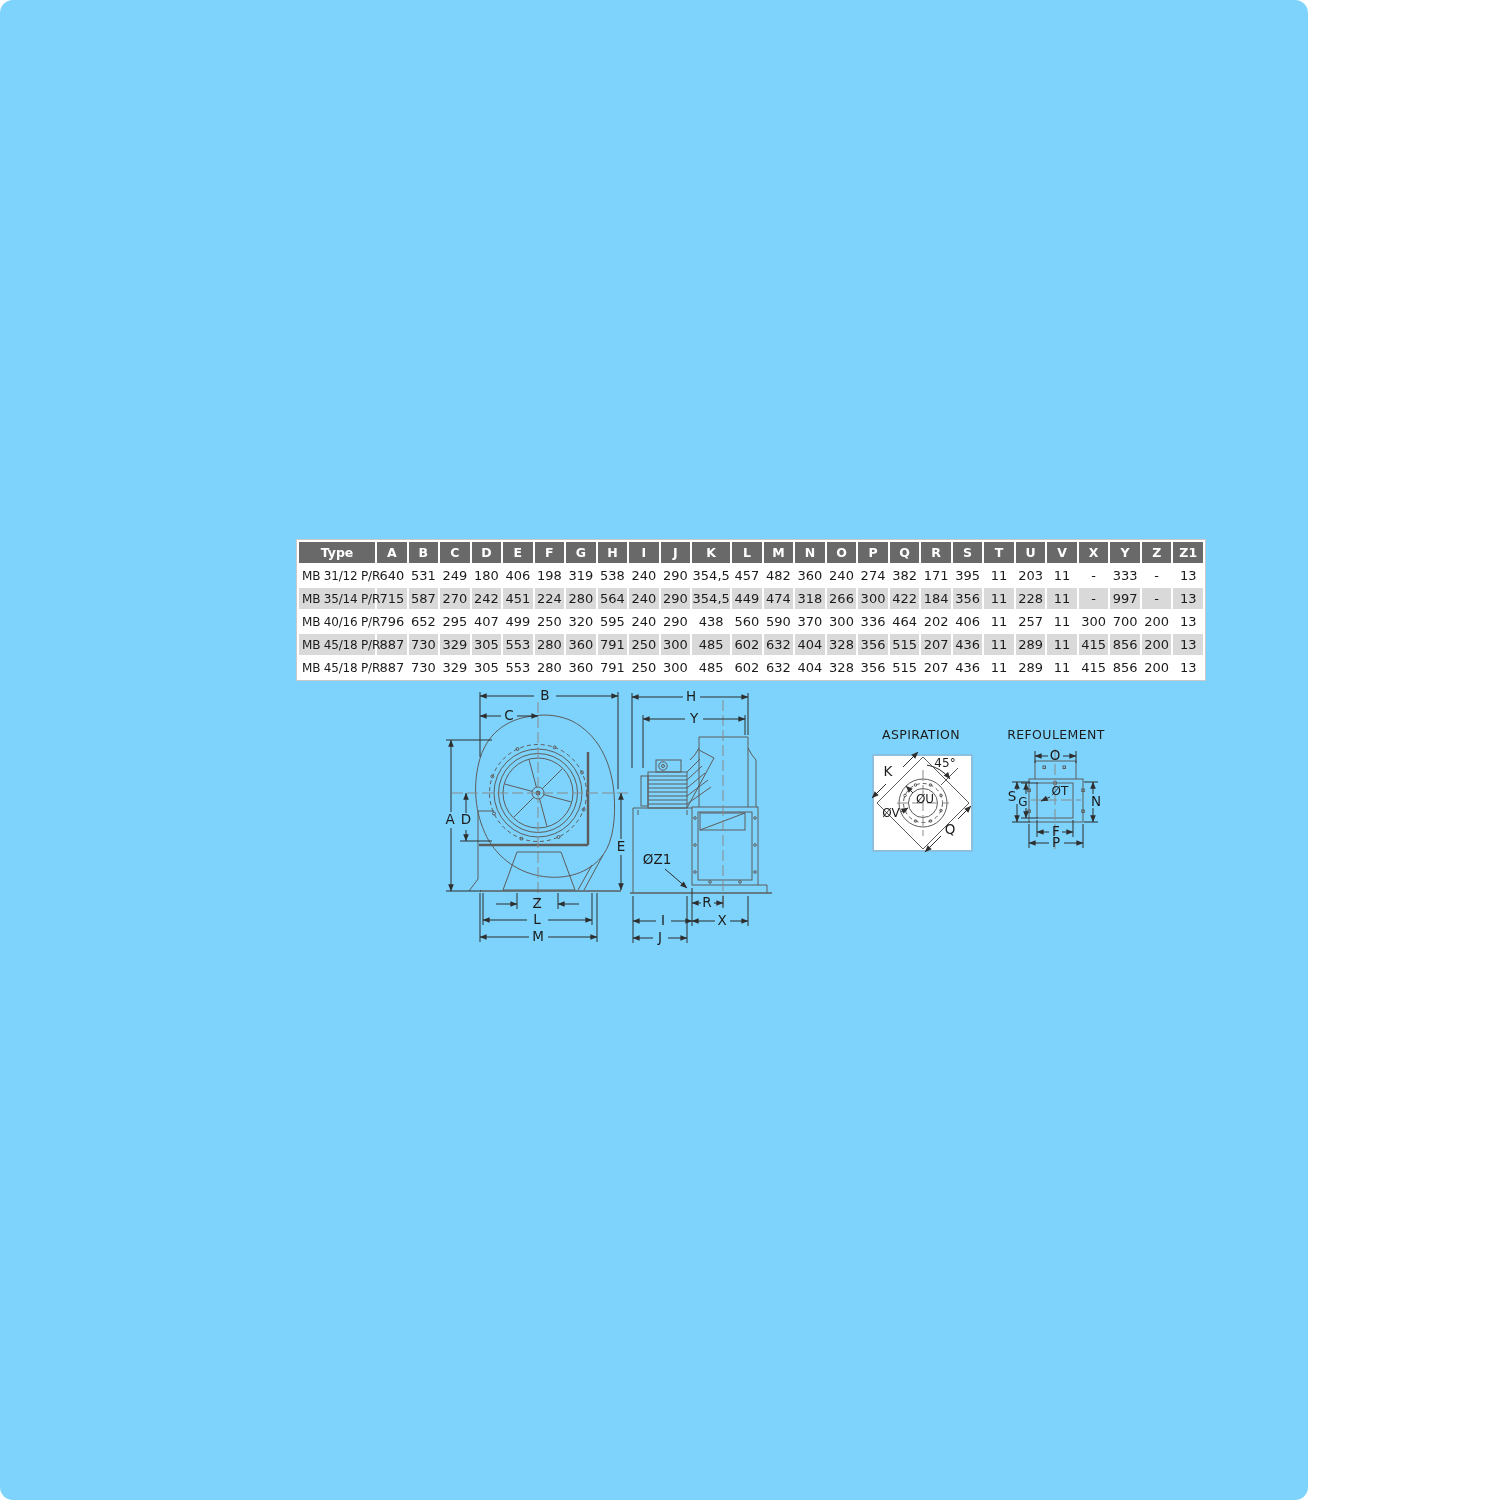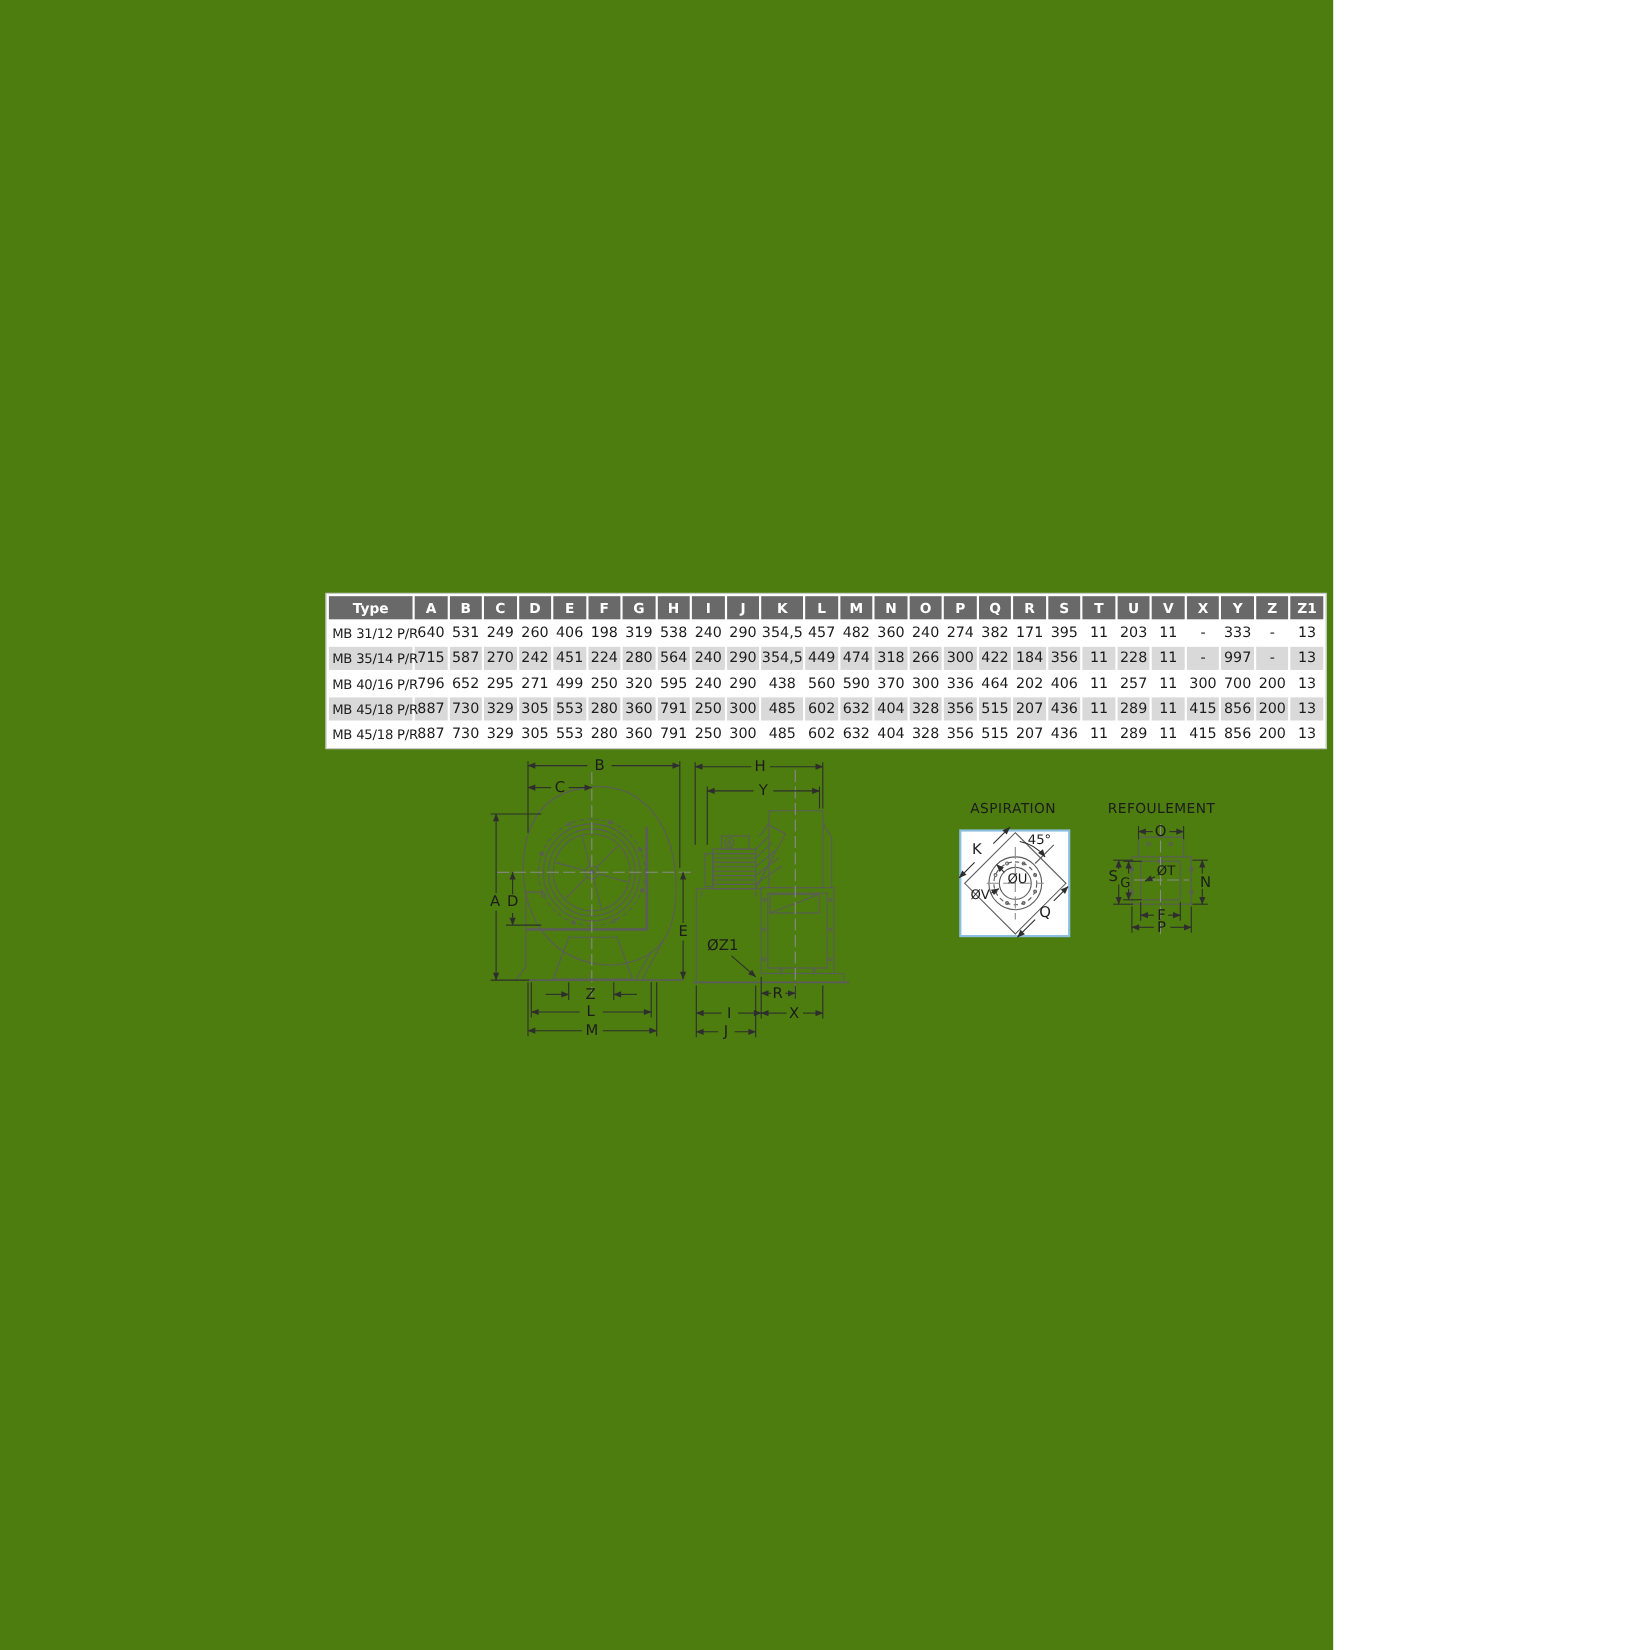--- a/index.html
+++ b/index.html
@@ -1,17 +1,17 @@
 <!DOCTYPE html>
 <html><head>
 <meta charset="utf-8">
 <style>
   html,body{margin:0;padding:0;background:#fff;}
-  #stage{position:relative;width:1212px;height:1500px;background:#4d7c0f;overflow:hidden;
-         font-family:"DejaVu Sans",sans-serif;}
+  #stage{position:relative;width:1308px;height:1500px;background:#7dd3fc;overflow:hidden;
+         font-family:"DejaVu Sans",sans-serif;border-radius:13px;}
 
   
   .tblwrap{position:absolute;left:296px;top:539px;border:1px solid #c9c9c9;background:#fff;}
   table.spec{border-collapse:separate;border-spacing:2px;table-layout:fixed;width:908px;}
   table.spec th{background:#696969;color:#fff;font-size:12.5px;font-weight:bold;
                 height:21px;text-align:center;padding:0;white-space:nowrap;}
   table.spec td{font-size:13px;color:#1b1b1b;text-align:center;height:21px;padding:0;
                 white-space:nowrap;background:#fff;}
   table.spec tbody tr:nth-child(even) td{background:#d9d9d9;}
   table.spec td.c0{text-align:left;padding-left:3px;font-size:12px;letter-spacing:-0.2px;}
@@ -91,21 +91,21 @@
             <th>Z</th>
             <th>Z1</th>
           </tr>
         </thead>
       <tbody id="specBody">
           <tr>
             <td class="c0">MB 31/12 P/R</td>
             <td>640</td>
             <td>531</td>
             <td>249</td>
-            <td>260</td>
+            <td>180</td>
             <td>406</td>
             <td>198</td>
             <td>319</td>
             <td>538</td>
             <td>240</td>
             <td>290</td>
             <td>354,5</td>
             <td>457</td>
             <td>482</td>
             <td>360</td>
@@ -149,21 +149,21 @@
             <td>-</td>
             <td>997</td>
             <td>-</td>
             <td>13</td>
           </tr>
           <tr>
             <td class="c0">MB 40/16 P/R</td>
             <td>796</td>
             <td>652</td>
             <td>295</td>
-            <td>271</td>
+            <td>407</td>
             <td>499</td>
             <td>250</td>
             <td>320</td>
             <td>595</td>
             <td>240</td>
             <td>290</td>
             <td>438</td>
             <td>560</td>
             <td>590</td>
             <td>370</td>

